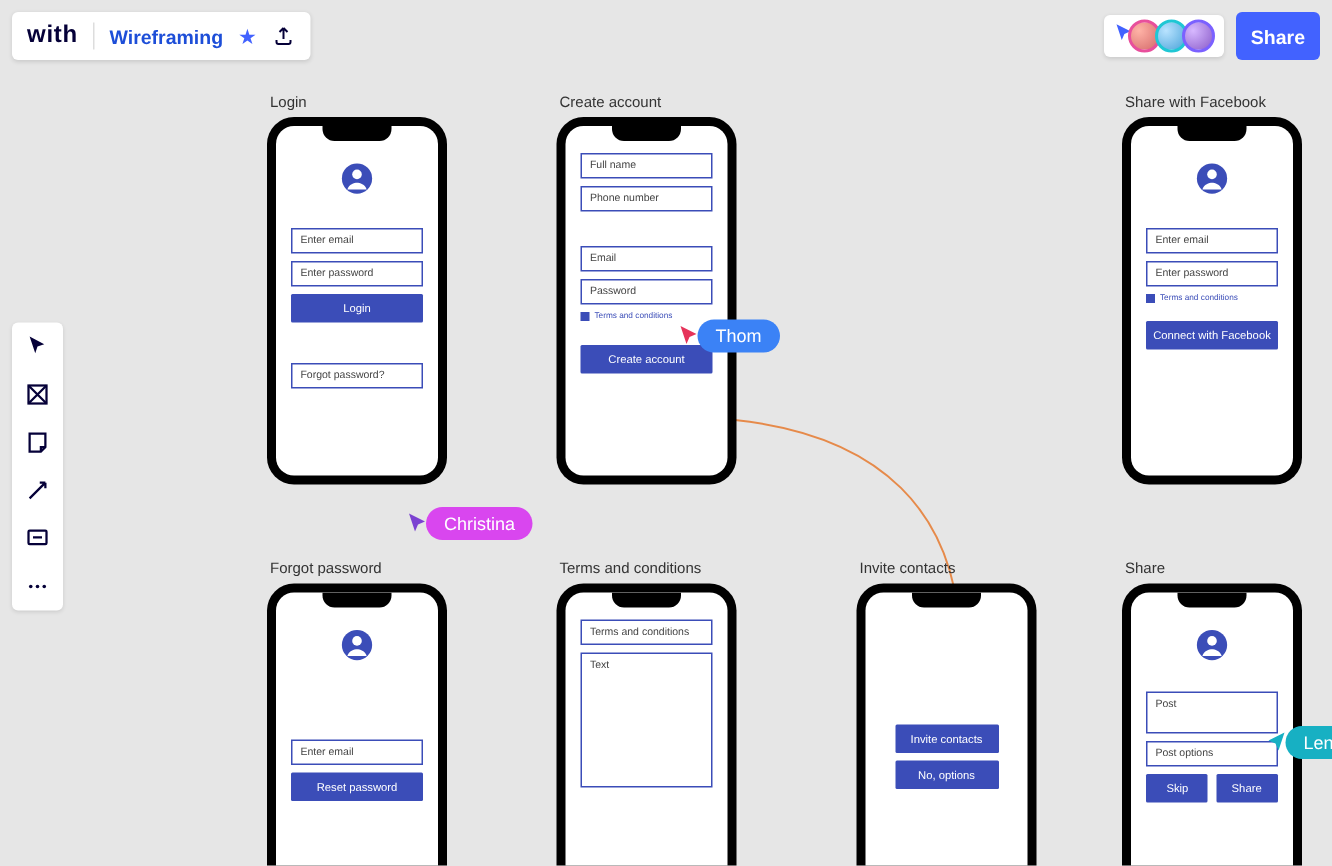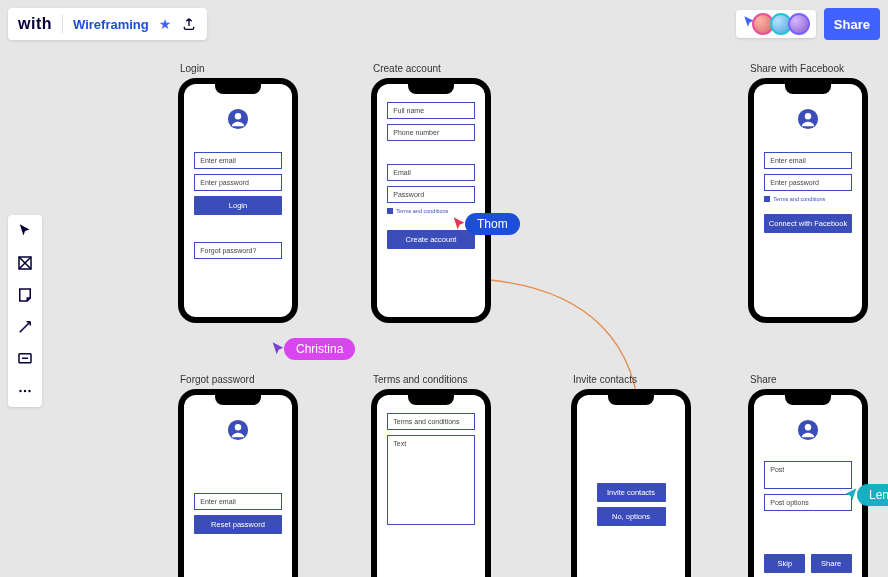--- a/index.html
+++ b/index.html
@@ -156,40 +156,40 @@
 .wf-check {
   width:95%;
   font-size:5.5px;
   color:#3b4db8;
   display:flex;
   align-items:center;
   gap:3px;
   margin-bottom:6px;
 }
 .wf-check .box { width:6px; height:6px; background:#3b4db8; display:inline-block; }
-.row { width:95%; display:flex; gap:5px; justify-content:space-between;margin-top:38px; }
+.row { width:95%; display:flex; gap:5px; justify-content:space-between; }
 .row .wf-button { width:48%; }
 
 
 .cursor-tag {
   position:absolute;
   display:flex;
   align-items:center;
 }
 .cursor-tag svg { width:16px; height:16px; }
 .cursor-tag .tag {
   color:#fff;
   font-size:12px;
   font-weight:500;
   padding:4px 12px;
   border-radius:14px;
   margin-left:-2px;
 }
 .c-thom svg { fill:#e6335a; }
-.c-thom .tag { background:#1d4ed8; }
+.c-thom .tag { background:#3b82f6; }
 .c-christina svg { fill:#7b42d1; }
 .c-christina .tag { background:#d946ef; }
 .c-lena svg { fill:#17b0c3; transform:scaleX(-1); }
 .c-lena .tag { background:#17b0c3; }
 
 
 .connector {
   position:absolute;
   pointer-events:none;
 }

